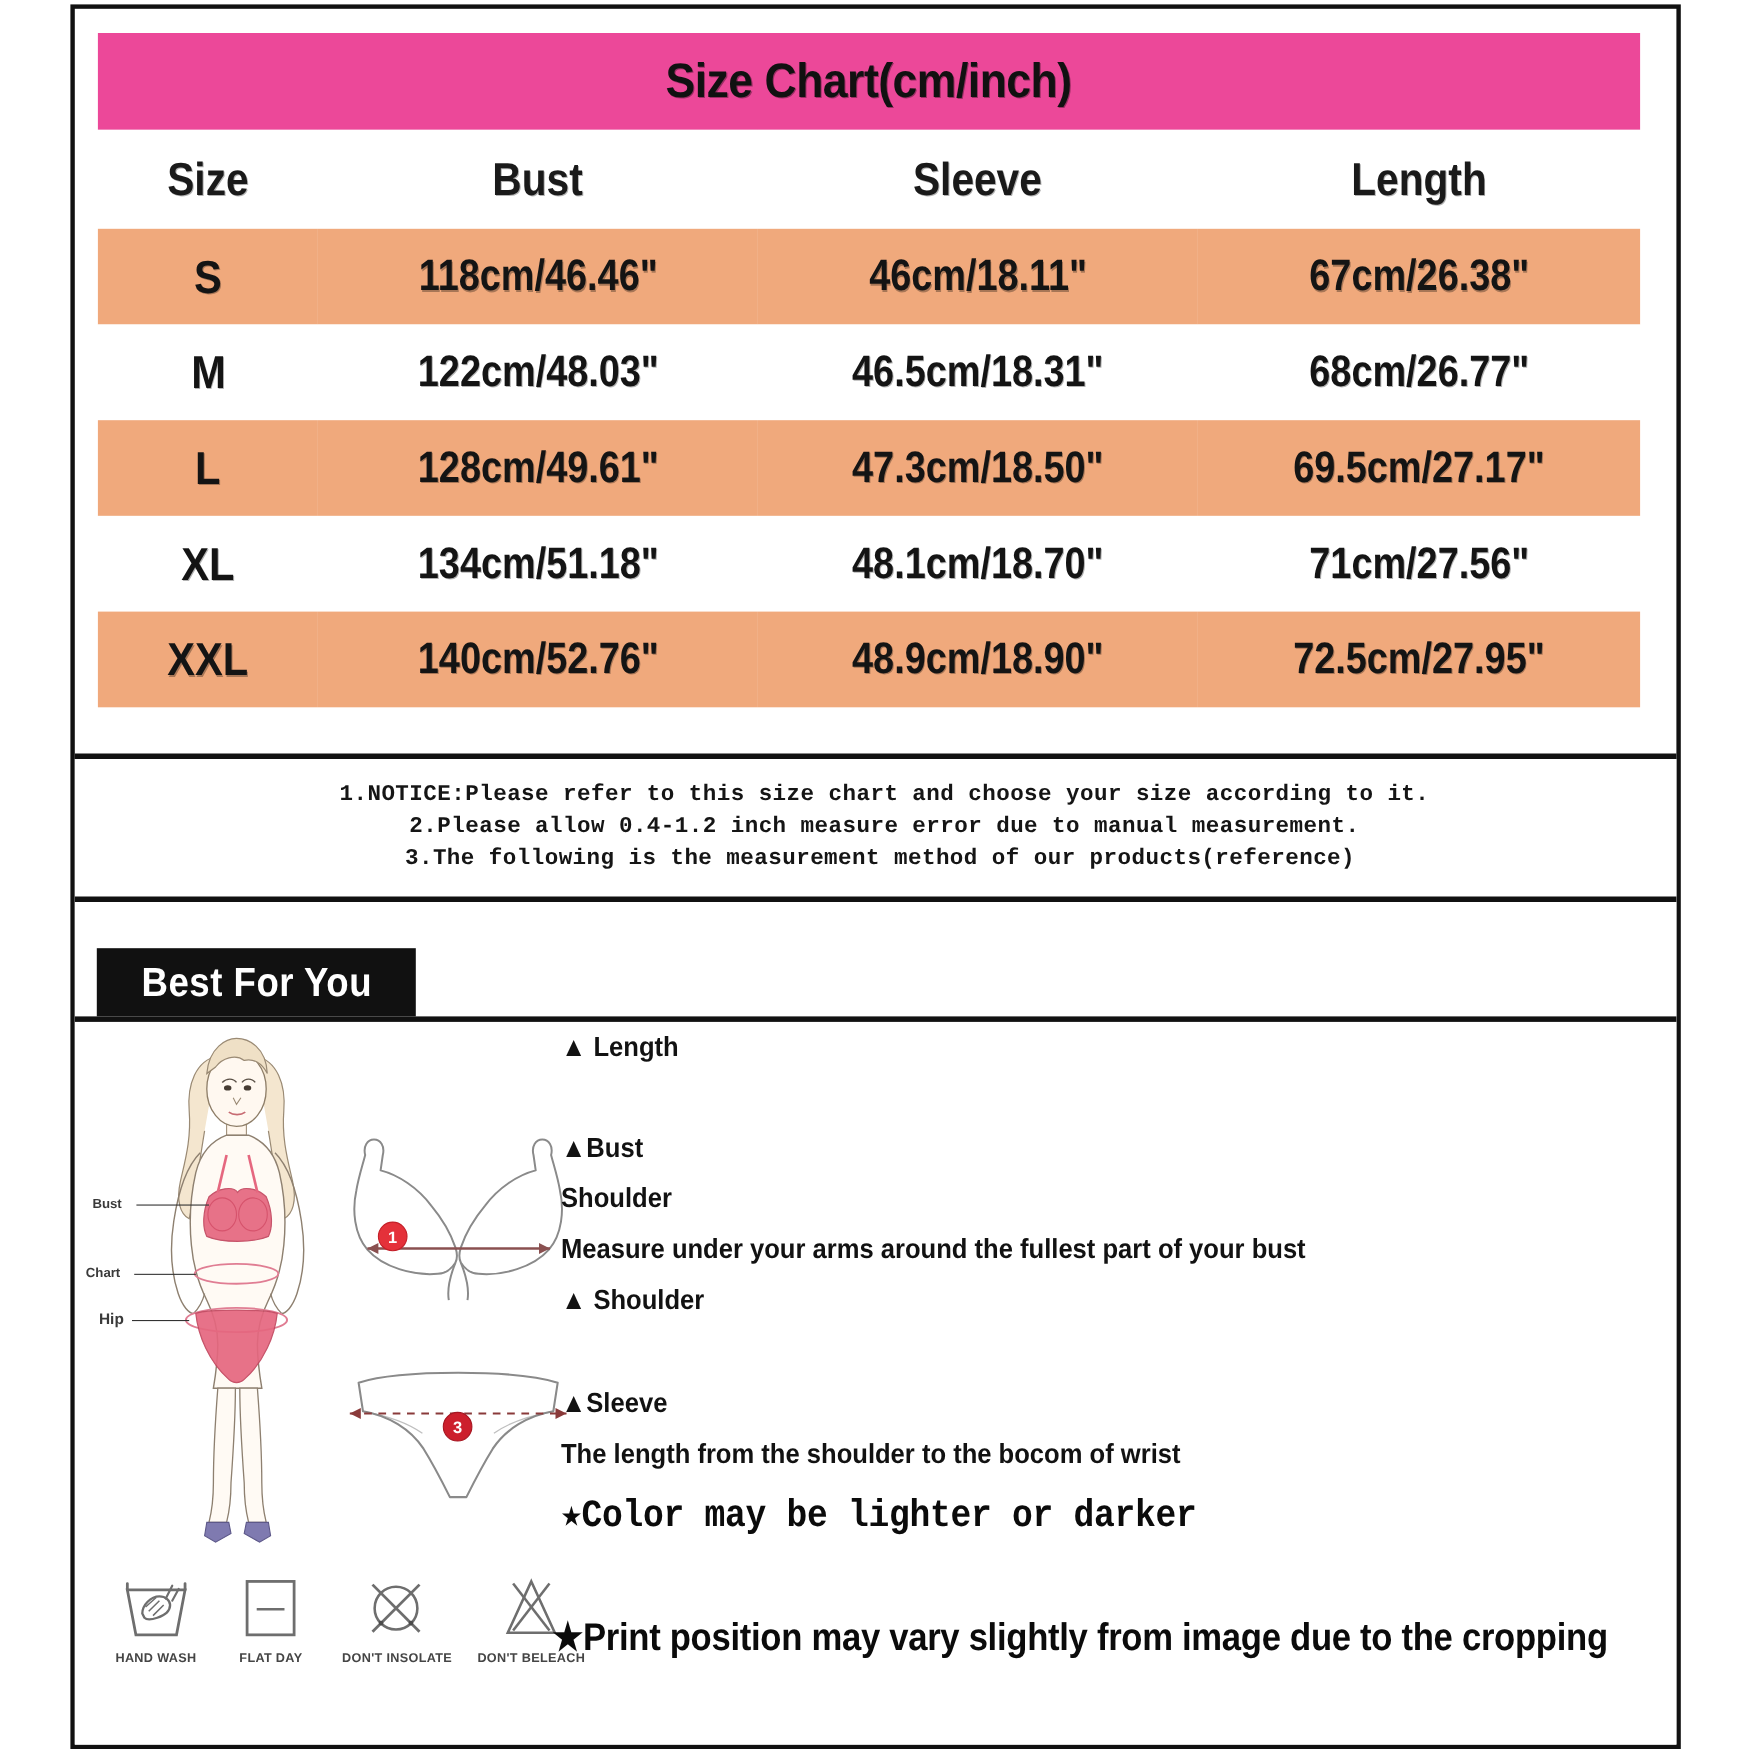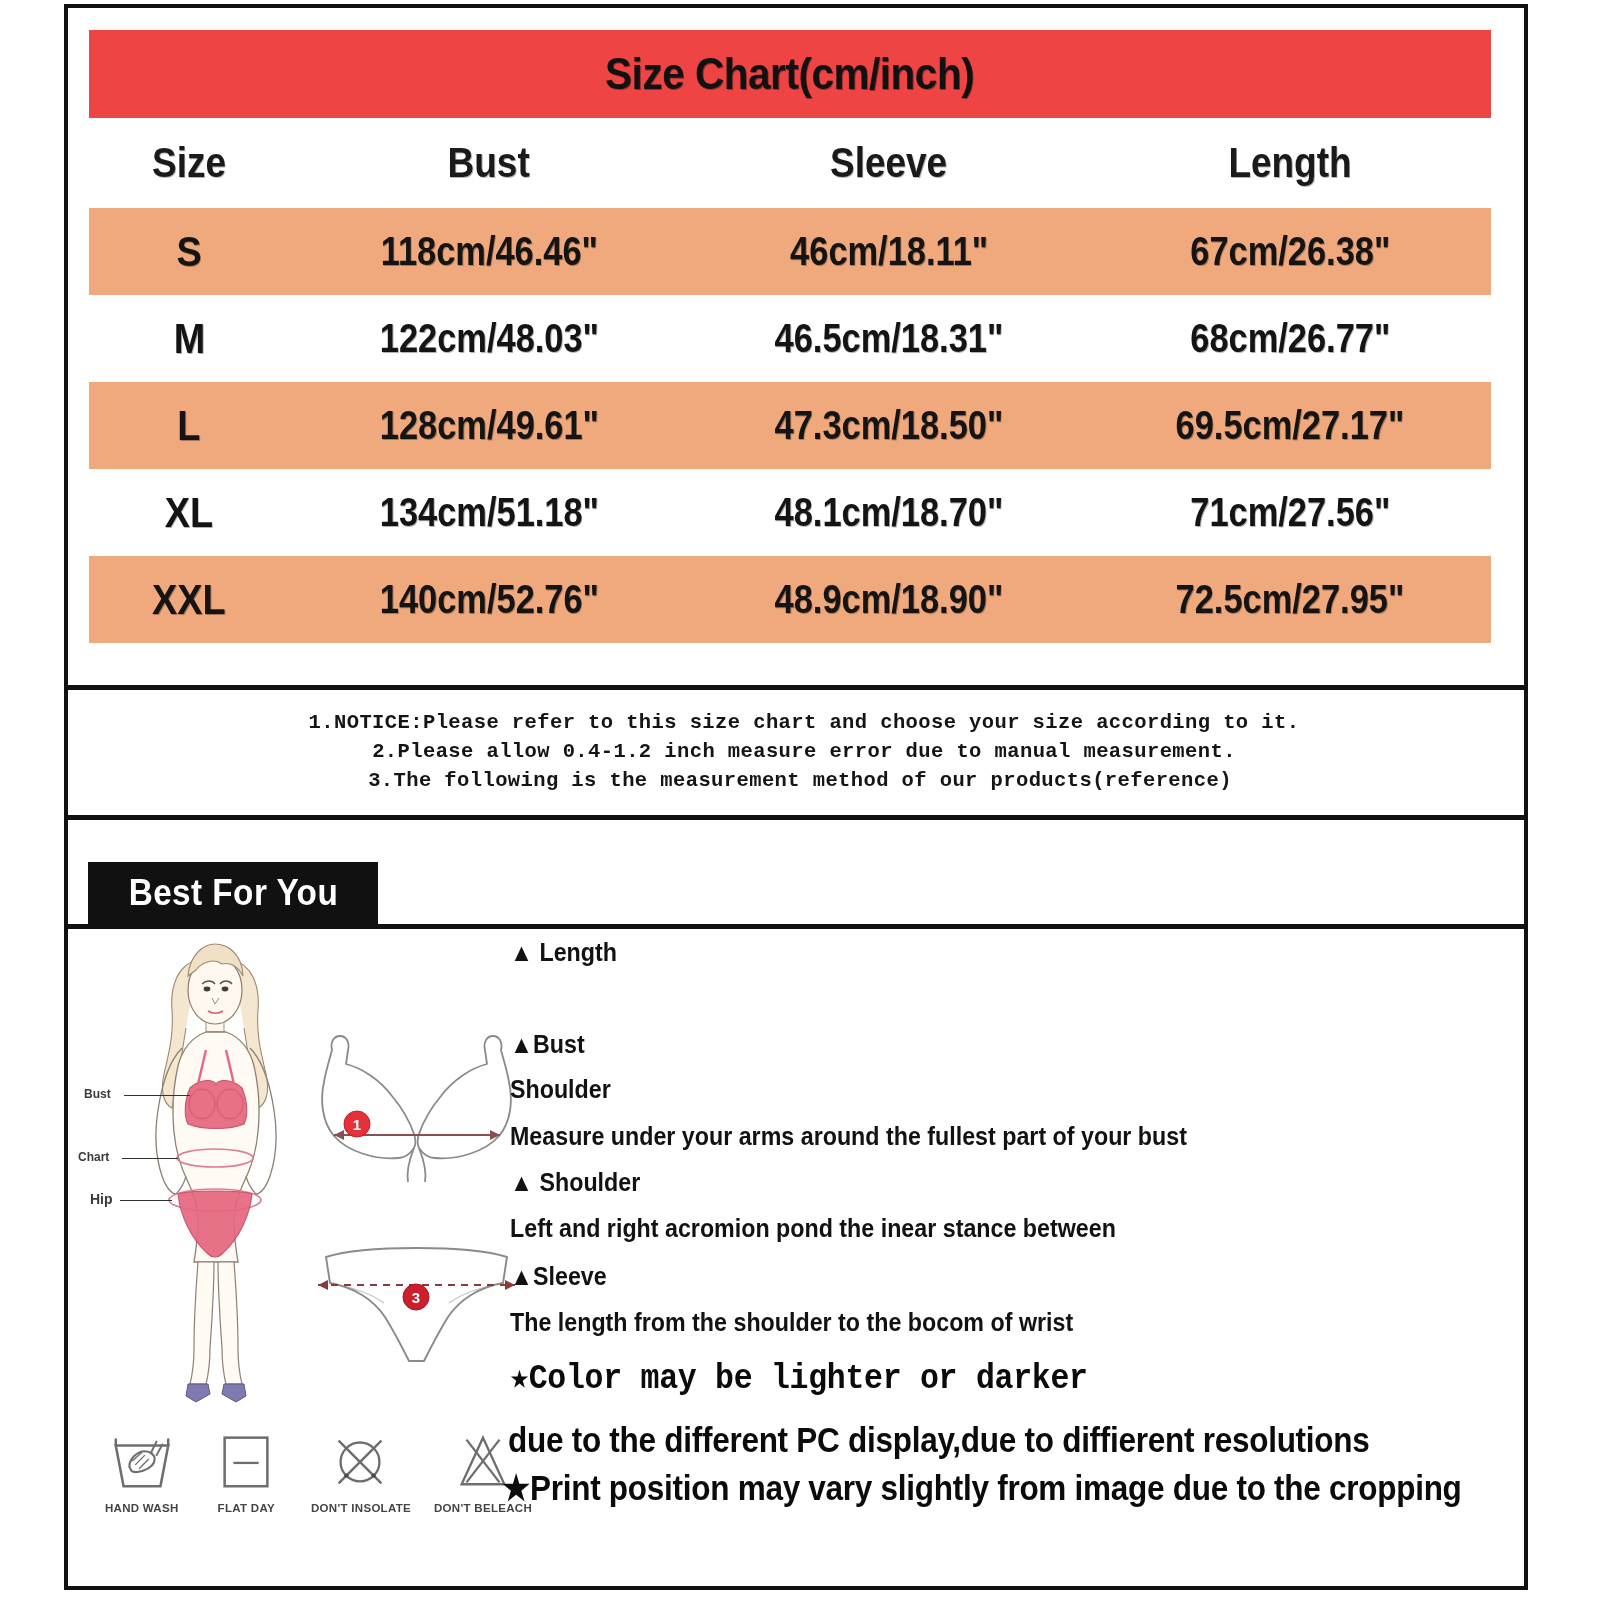--- a/index.html
+++ b/index.html
@@ -52,21 +52,21 @@
     border-collapse: collapse;
     table-layout: fixed;
   }
   .tbl td, .tbl th {
     padding: 0;
     margin: 0;
     border: none;
   }
 
   .title-row td {
-    background: #ef4444;
+    background: #ec4899;
     height: 88px;
     text-align: center;
     vertical-align: middle;
   }
   .chart-title {
     font-family: "Liberation Sans", sans-serif;
     font-weight: bold;
     font-size: 44px;
     color: #111;
     letter-spacing: -0.5px;
@@ -542,34 +542,28 @@
         </div>
         <div class="m-row" style="top:143px;">
           <span class="m-line m-body">Shoulder</span>
         </div>
         <div class="m-row" style="top:190px;">
           <span class="m-line m-body">Measure under your arms around the fullest part of your bust</span>
         </div>
         <div class="m-row" style="top:236px;">
           <span class="m-line m-head">▲ Shoulder</span>
         </div>
-        <div class="m-row" style="top:282px;">
-          <span class="m-line m-body">Left and right acromion pond the inear stance between</span>
-        </div>
         <div class="m-row" style="top:330px;">
           <span class="m-line m-head">▲Sleeve</span>
         </div>
         <div class="m-row" style="top:376px;">
           <span class="m-line m-body">The length from the shoulder to the bocom of wrist</span>
         </div>
         <div class="m-row" style="top:424px;font-family:Liberation Mono, monospace;">
           <span class="m-big">★Color may be lighter or darker</span>
-        </div>
-        <div class="m-row" style="top:488px; left:-2px;">
-          <span class="m-big">due to the different PC display,due to diffierent resolutions</span>
         </div>
         <div class="m-row" style="top:536px; left:-8px;">
           <span class="m-big">★Print position may vary slightly from image due to the cropping</span>
         </div>
       </div>
 
     </div>
   </div>
 </div>
 

